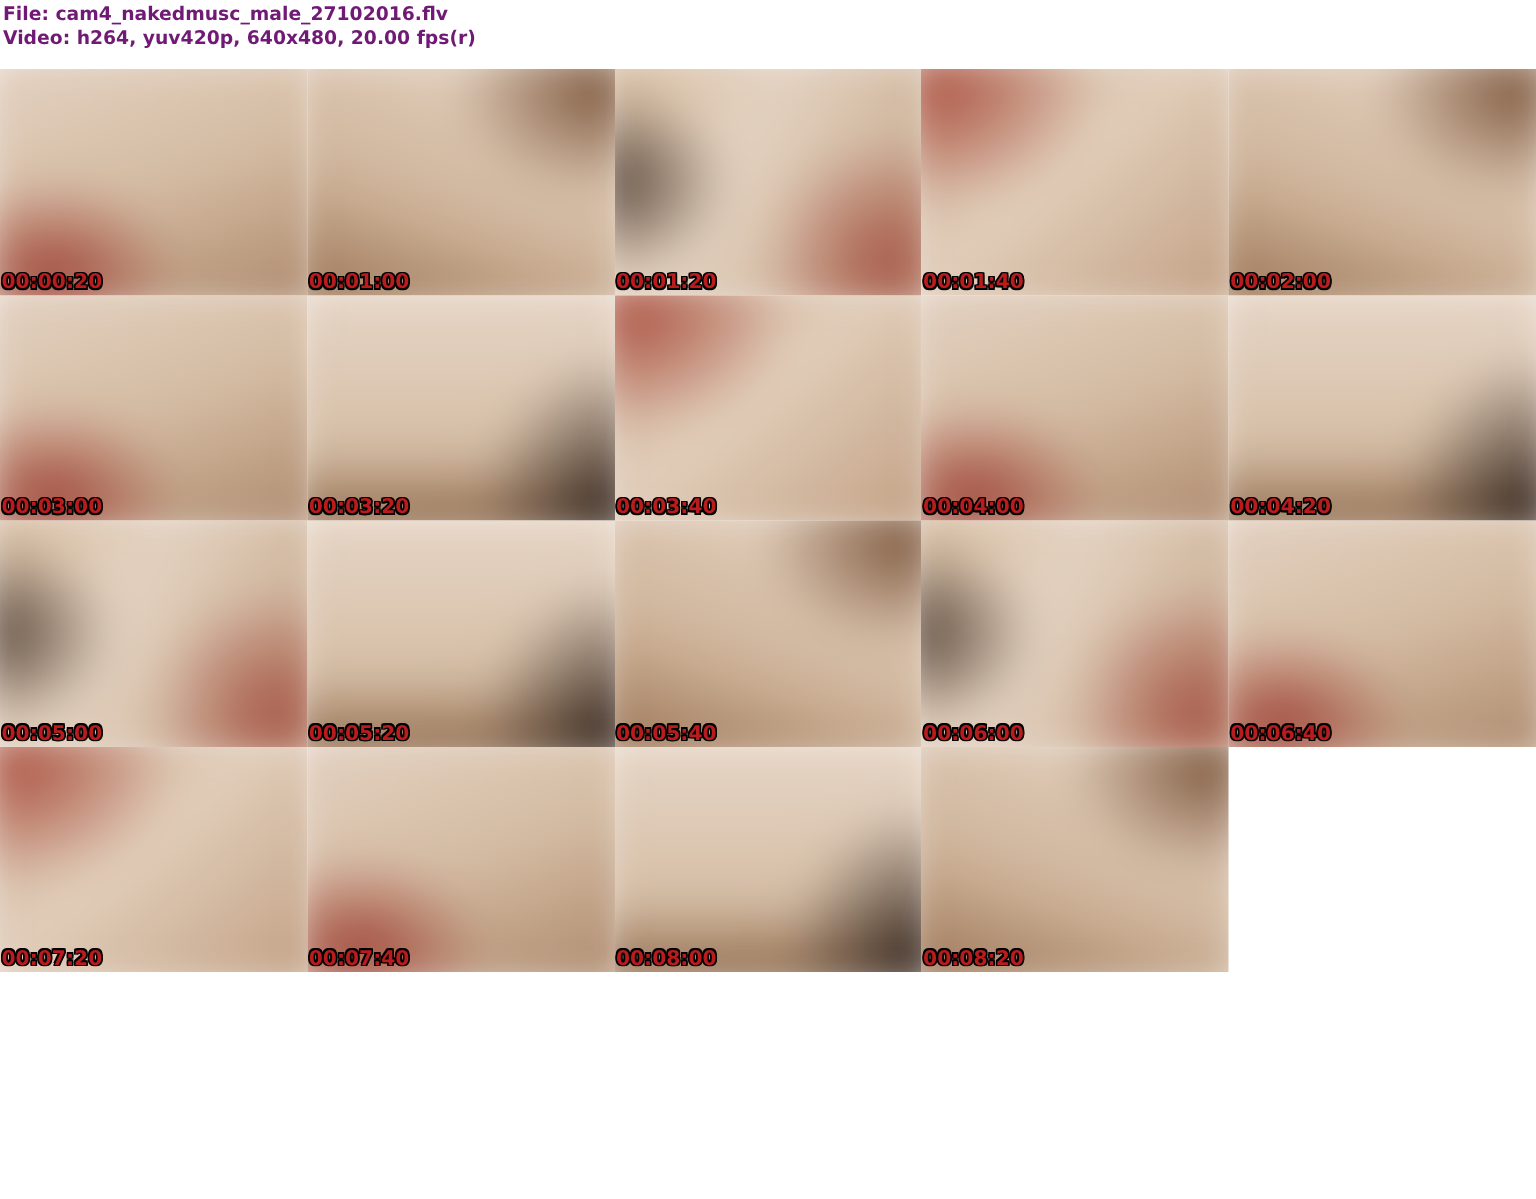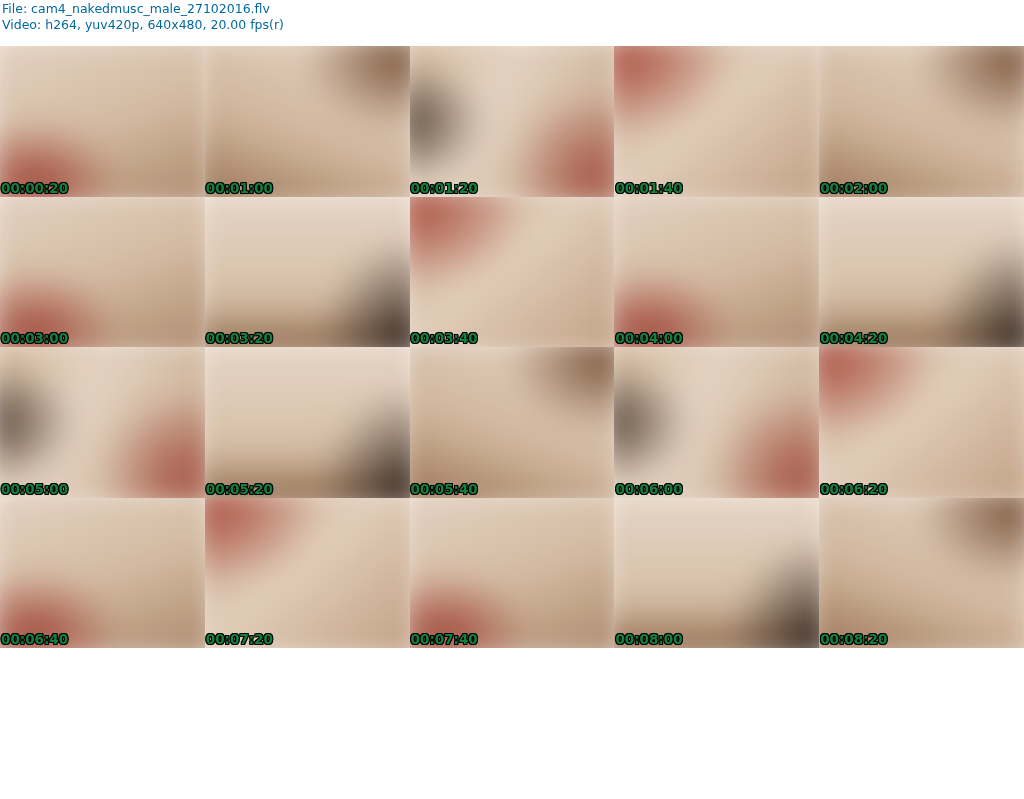--- a/index.html
+++ b/index.html
@@ -12,22 +12,22 @@
     font-family: "DejaVu Sans", "Liberation Sans", sans-serif;
   }
   .sheet {
     width: 1024px;
     height: 799px;
     display: flex;
     flex-direction: column;
   }
   .header {
     background: #ffffff;
-    color: #0369a1;
-    font-weight: normal;
+    color: #701a75;
+    font-weight: bold;
     font-size: 12.5px;
     line-height: 15.5px;
     padding: 1px 2px 0 2px;
     height: 46px;
     box-sizing: border-box;
     white-space: nowrap;
   }
   .grid {
     flex: 1;
     display: grid;
@@ -59,21 +59,21 @@
       radial-gradient(130px 150px at 95% 90%, rgba(46,32,25,0.9), rgba(46,32,25,0) 70%),
       linear-gradient(180deg, #ead8c6 0%, #d9bda1 65%, #8c5e3a 100%); }
   .v4 .ph { background:
       radial-gradient(120px 120px at 85% 80%, rgba(169,59,42,0.75), rgba(169,59,42,0) 70%),
       radial-gradient(110px 90px at 5% 50%, rgba(62,42,30,0.8), rgba(62,42,30,0) 70%),
       linear-gradient(120deg, #d8b796 0%, #e6d2bd 40%, #c59e7c 100%); }
   .timestamp {
     position: absolute;
     left: 1px;
     bottom: 1px;
-    color: #15803d;
+    color: #b91c1c;
     font-weight: bold;
     font-size: 13.5px;
     letter-spacing: 0px;
     text-shadow:
       -1px 0 0 #000, 1px 0 0 #000, 0 -1px 0 #000, 0 1px 0 #000,
       -1px -1px 0 #000, 1px 1px 0 #000, -1px 1px 0 #000, 1px -1px 0 #000;
   }
 </style>
 </head>
 <body>
@@ -151,24 +151,20 @@
   <div class="tile v1">
     <div class="ph"></div>
     <span class="timestamp">00:05:40</span>
   </div>
 
   <div class="tile v4">
     <div class="ph"></div>
     <span class="timestamp">00:06:00</span>
   </div>
 
-  <div class="tile v2">
-    <div class="ph"></div>
-    <span class="timestamp">00:06:20</span>
-  </div>
 
   <div class="tile v0">
     <div class="ph"></div>
     <span class="timestamp">00:06:40</span>
   </div>
 
 
   <div class="tile v2">
     <div class="ph"></div>
     <span class="timestamp">00:07:20</span>

